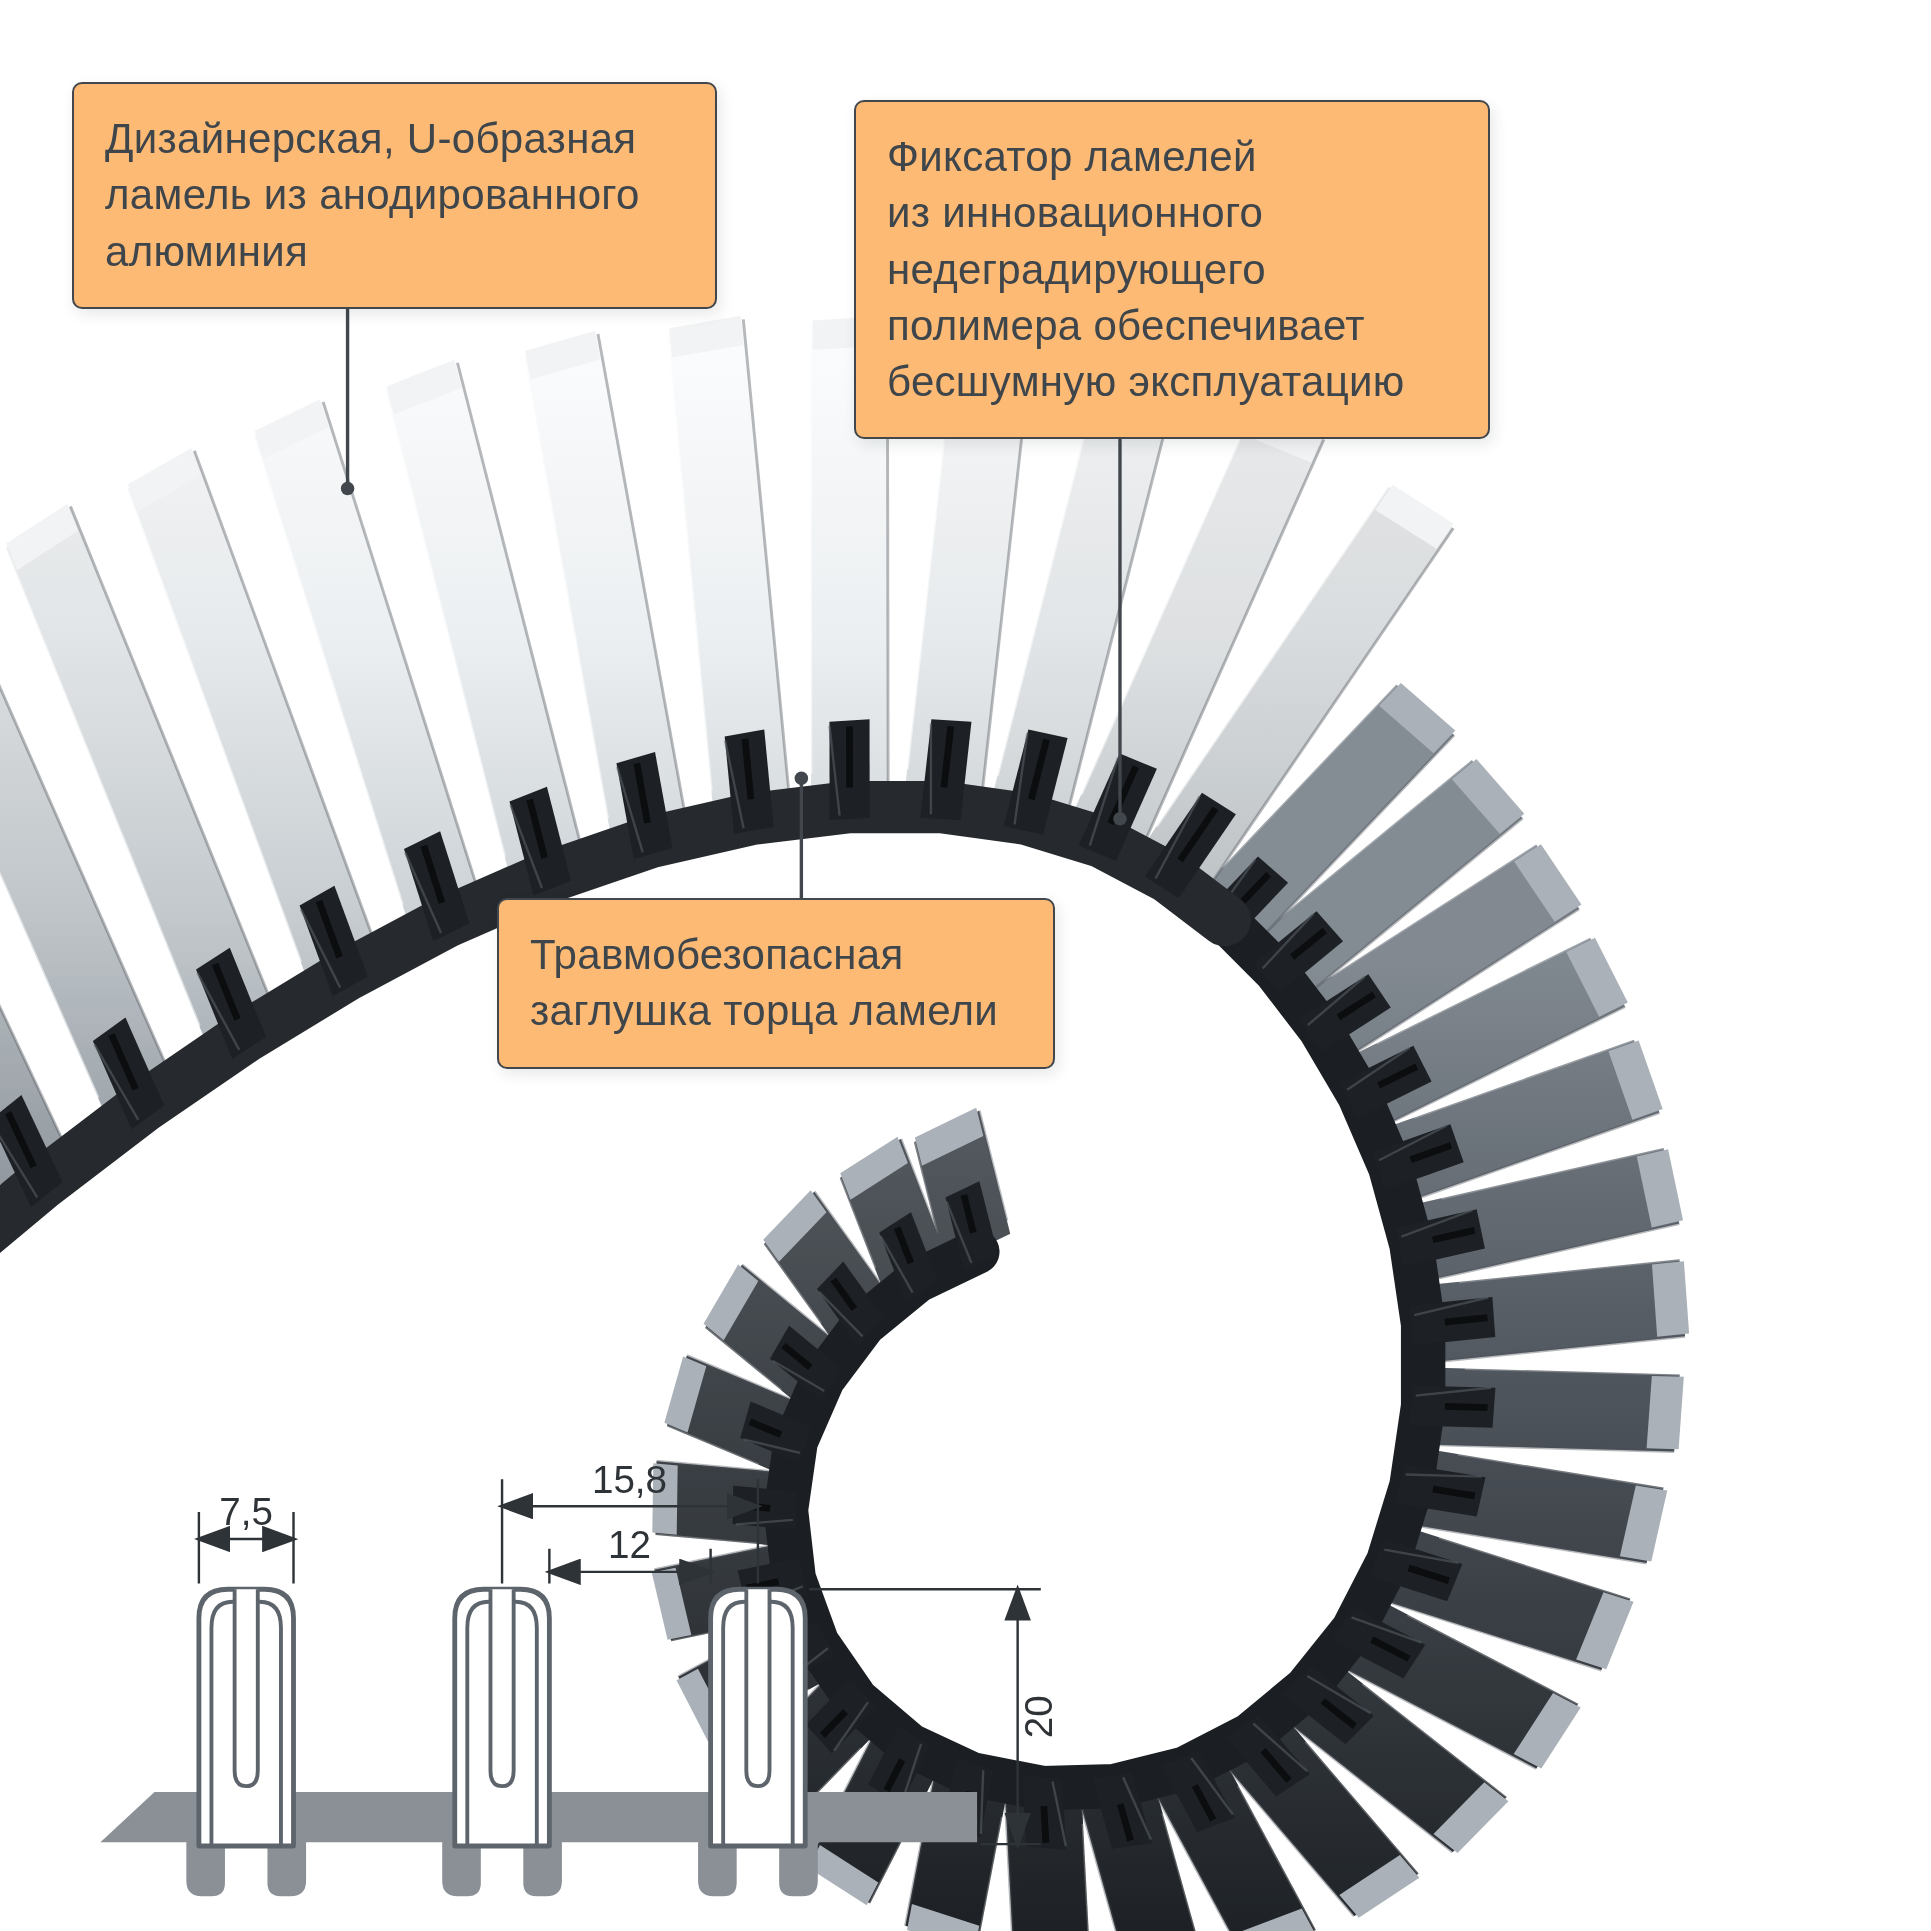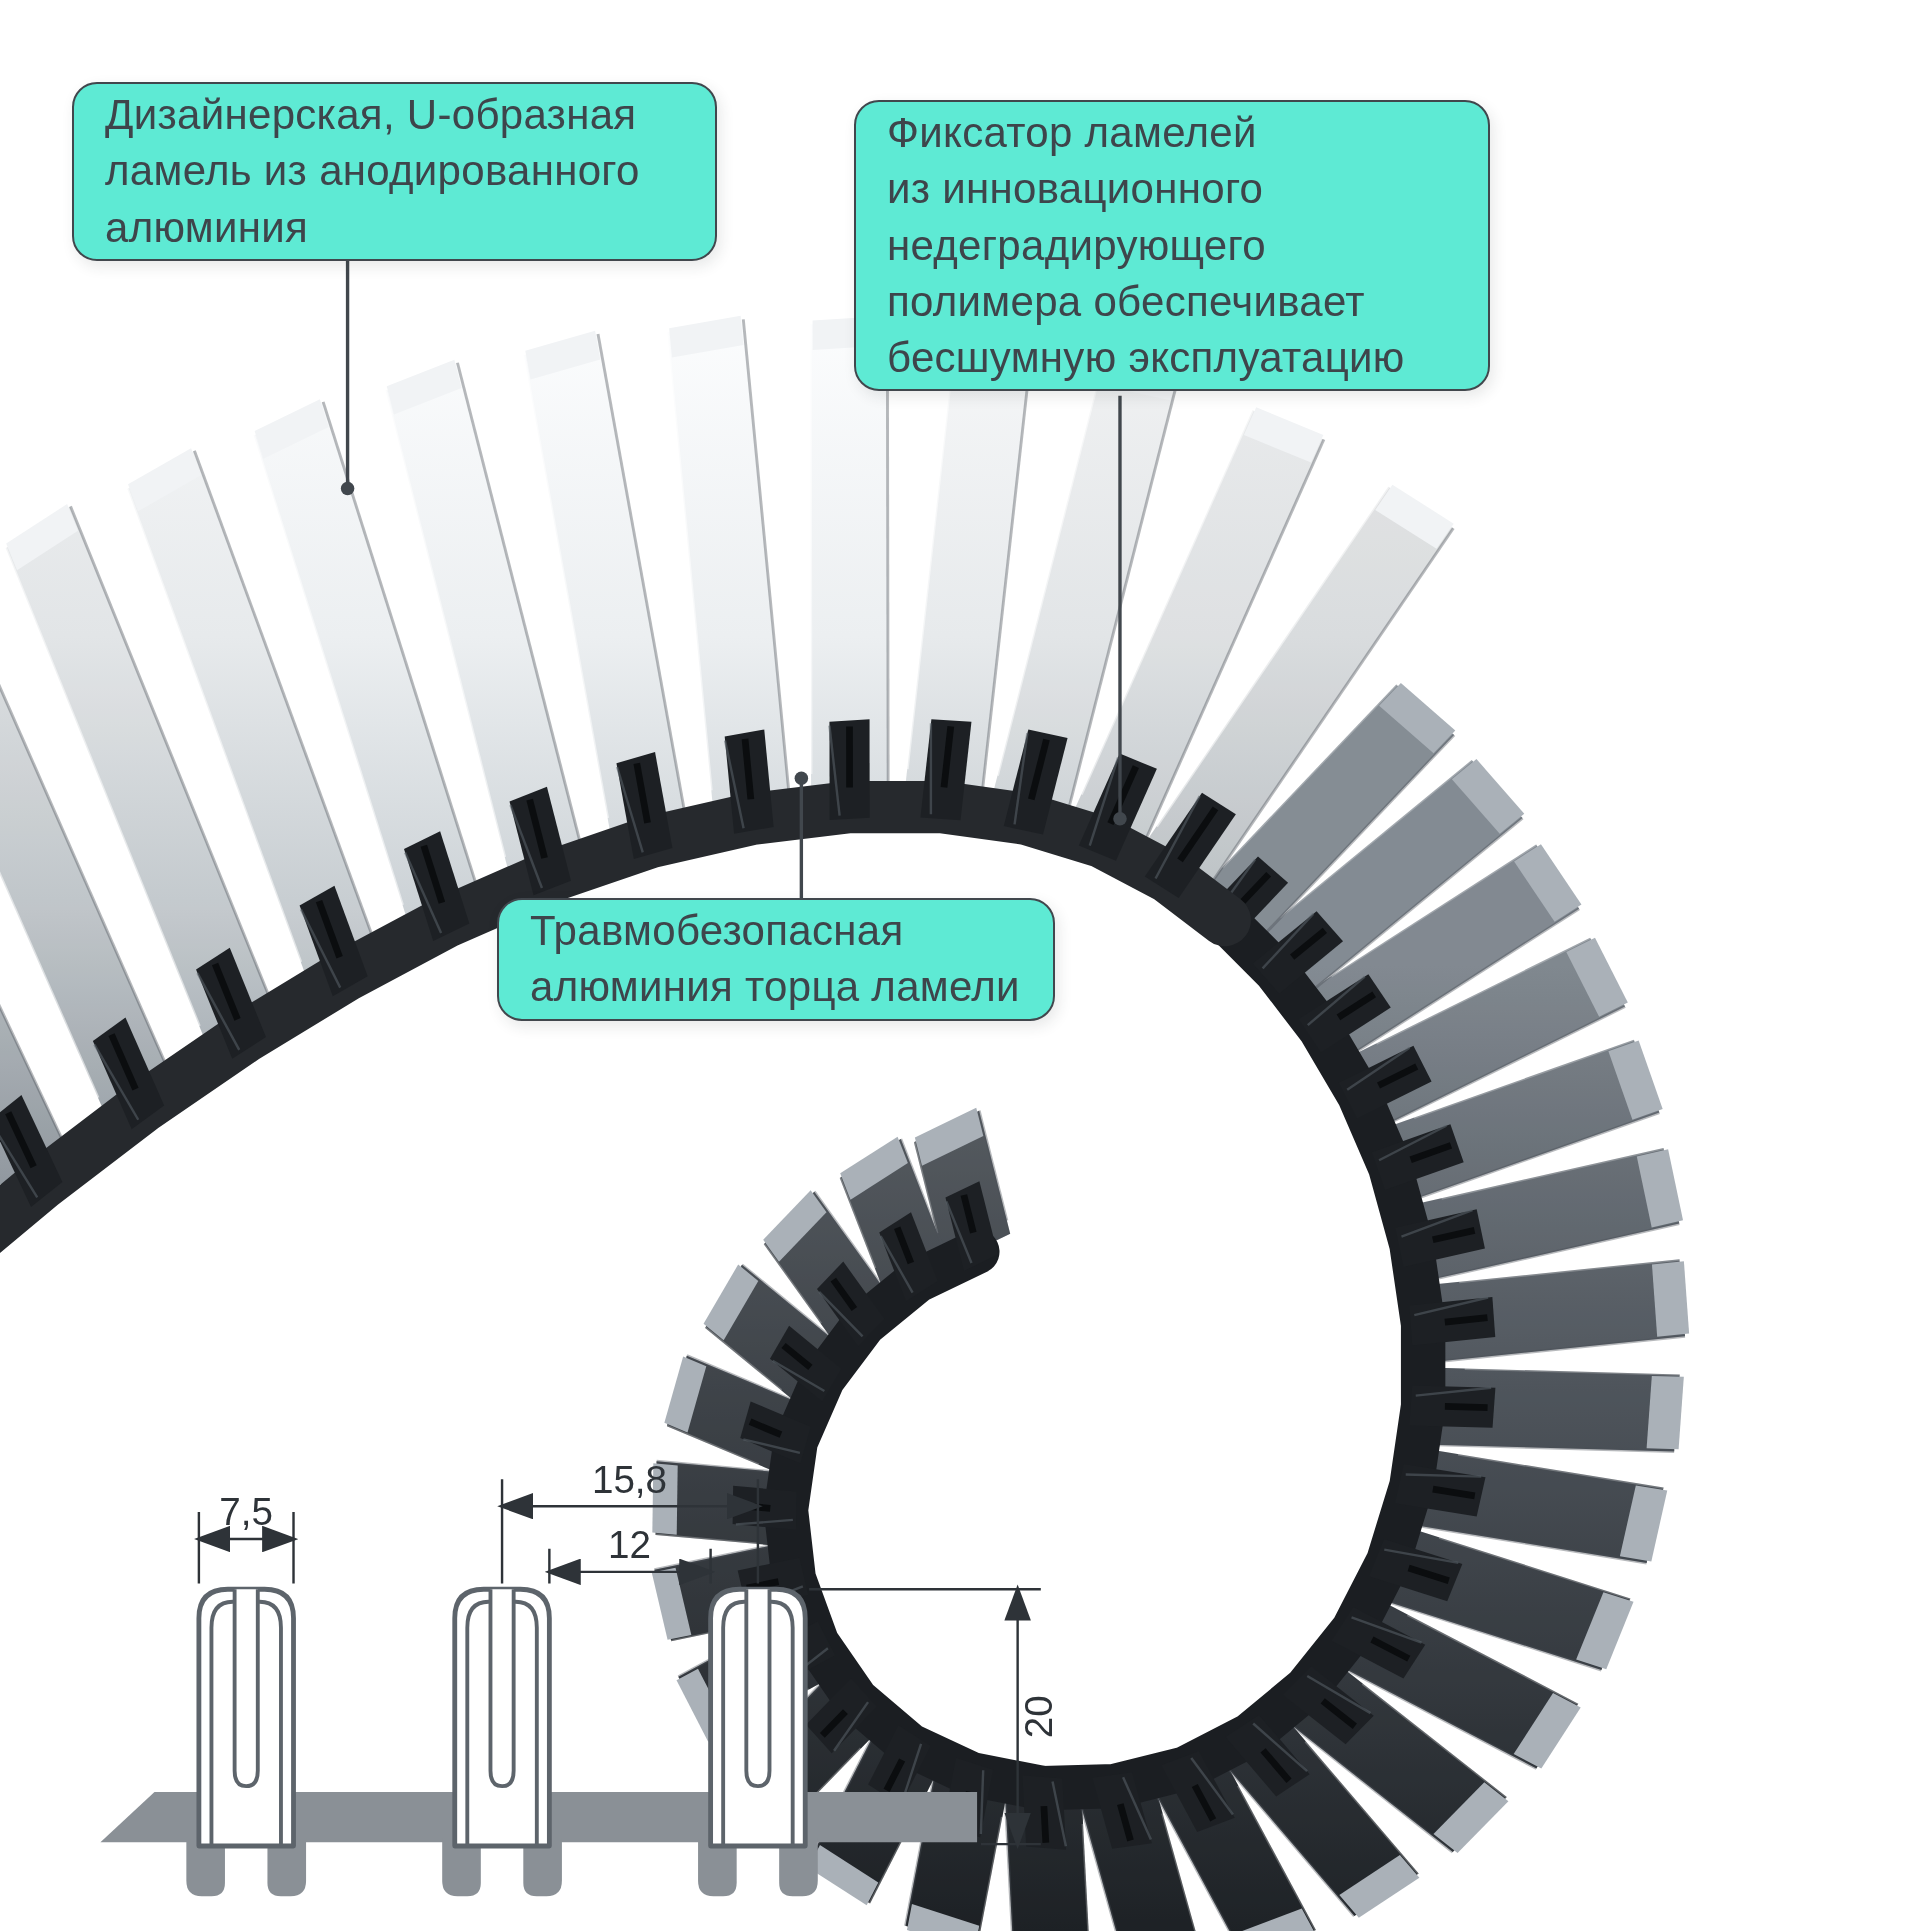--- a/index.html
+++ b/index.html
@@ -1,21 +1,21 @@
 <!DOCTYPE html>
 <html style="--text: #3e454b; --outline: #41474d; --dimline: #2e3338; --band_dark: #26292d; --band_dark_roll: #1b1e22; --clip_dark: #1d2024; --polymer_gray: #8a9096; --metal_light: #fcfdfe; --metal_mid: #ccd2d6; --metal_deep: #7c848c;"><head>
 <meta charset="utf-8">
 <style>
   html,body{margin:0;padding:0;background:#fff;}
   body{width:1931px;height:1931px;font-family:"Liberation Sans",sans-serif;}
   #canvas{position:relative;width:1931px;height:1931px;background:#fff;overflow:hidden;}
   #scene{position:absolute;left:0;top:0;}
   .callout{
-    position:absolute;background:#5eead4;border:2.9px solid var(--outline,#41474d);
-    border-radius:25px;padding:3px 31px;font-size:42px;line-height:1.34;
+    position:absolute;background:#fdba74;border:2.9px solid var(--outline,#41474d);
+    border-radius:10px;padding:27px 31px;font-size:42px;line-height:1.34;
     letter-spacing:0.3px;color:var(--text,#3e454b);white-space:pre-line;
     box-shadow:3.9px 5.8px 13.5px rgba(40,45,50,.10);
   }
   .leader{stroke:var(--outline,#41474d);stroke-width:3.5;fill:none;}
   .leaderdot{fill:var(--outline,#41474d);}
   .dim{stroke:var(--dimline,#2e3338);stroke-width:2.5;fill:none;}
   .dimtext{fill:var(--dimline,#2e3338);font-size:40px;font-family:"Liberation Sans",sans-serif;}
   .prof{fill:#fff;stroke:#5d646b;stroke-width:5;stroke-linejoin:round;}
   .prof2{fill:none;stroke:#5d646b;stroke-width:4;}
   .slot{fill:#fff;stroke:#5d646b;stroke-width:4;}
@@ -443,15 +443,15 @@
 ламель из анодированного
 алюминия</div>
 
   <div class="callout" style="left:854px;top:100px;width:570px;">Фиксатор ламелей
 из инновационного
 недеградирующего
 полимера обеспечивает
 бесшумную эксплуатацию</div>
 
   <div class="callout" style="left:497px;top:898px;width:492px;">Травмобезопасная
-алюминия торца ламели</div>
+заглушка торца ламели</div>
 </div>
 
 
 </body></html>

